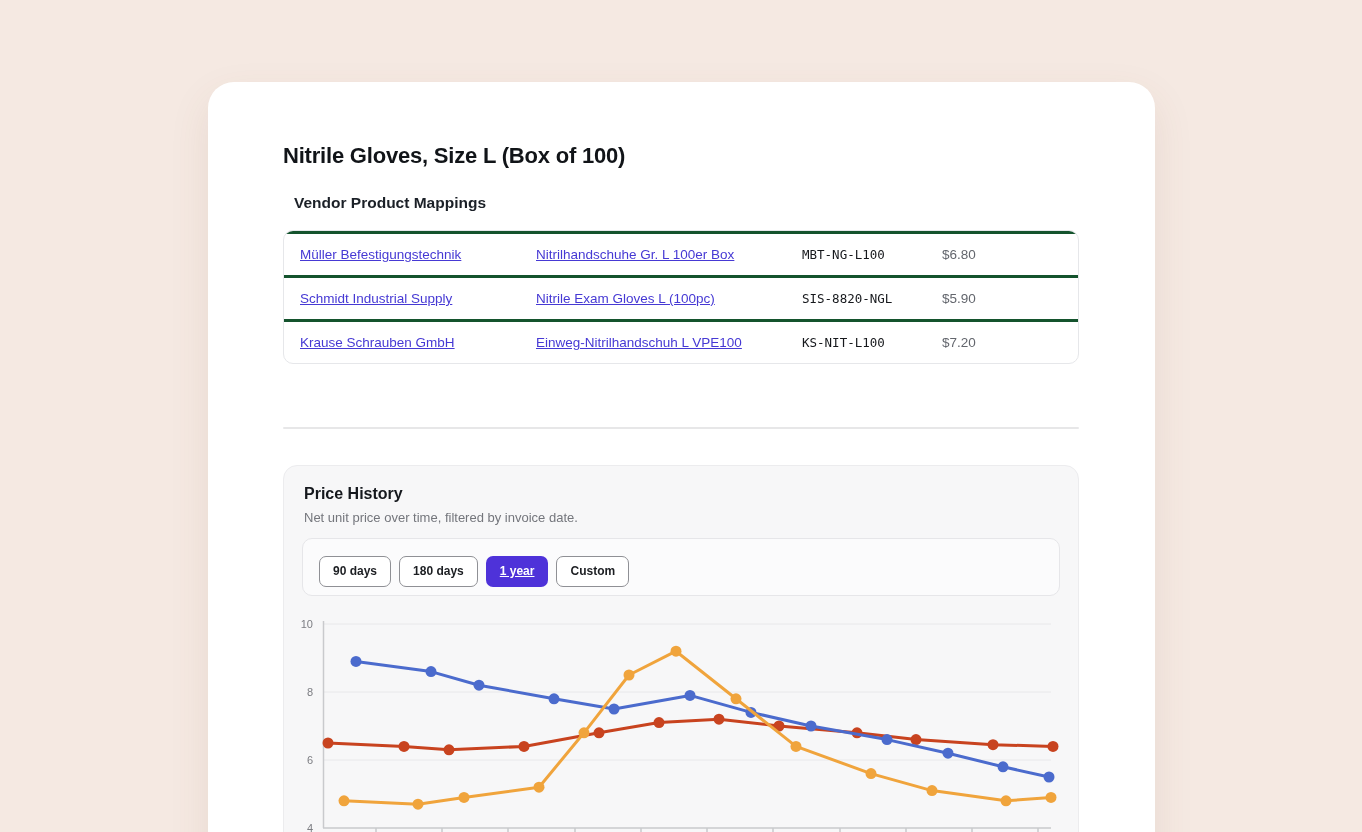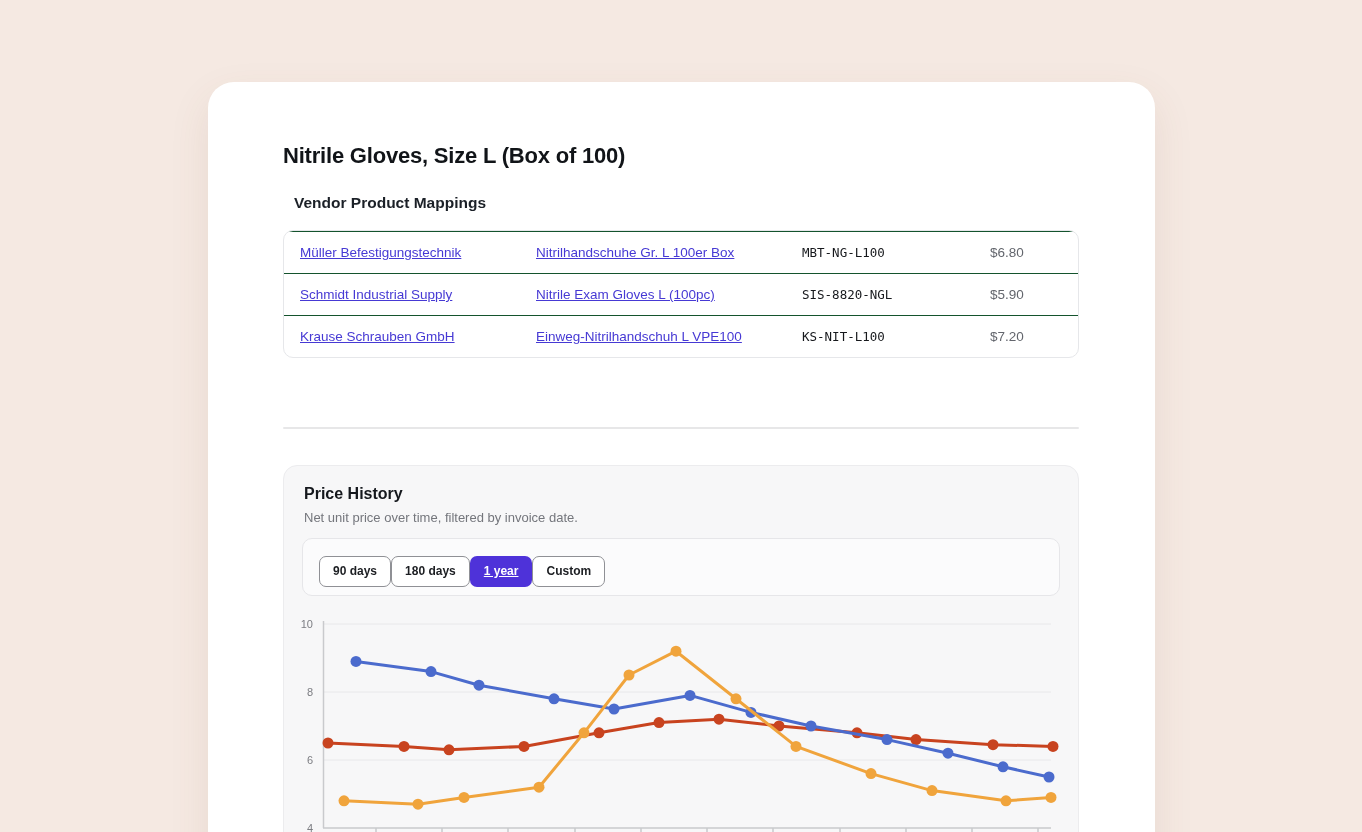--- a/index.html
+++ b/index.html
@@ -6,27 +6,27 @@
   body{font-family:"Liberation Sans",sans-serif;}
   .stage{position:relative;width:1362px;height:832px;overflow:hidden;background:var(--bg,#f5e9e2);}
   .card{position:absolute;left:208px;top:82px;width:947px;height:900px;background:var(--card,#fff);
         border-radius:26px;box-shadow:0 16px 40px rgba(120,80,60,.10);}
   .page-title{position:absolute;left:75px;top:61px;font-size:22px;font-weight:700;color:#111418;letter-spacing:-.2px;}
   .section-heading{position:absolute;left:75px;top:112px;font-size:15.5px;font-weight:700;color:#1b2027;margin-left:11px;}
 
   
   .mtable{position:absolute;left:75px;top:148px;width:796px;box-sizing:border-box;
           border:1px solid #e6e7ea;border-radius:10px;background:#fff;overflow:hidden;}
-  .trow{display:grid;grid-template-columns:236px 266px 140px 1fr;align-items:center;height:41px;border-top:1px solid #14532d;}
+  .trow{display:grid;grid-template-columns:236px 266px 140px 1fr;align-items:center;height:41px;border-top:3px solid #14532d;}
   .trow.head{height:40px;border-top:none;}
   .cell{padding-left:16px;font-size:13.5px;color:#2a2f36;white-space:nowrap;overflow:hidden;}
   .head .cell{font-size:13px;font-weight:700;color:#454b54;}
   a.link{color:var(--link,#4639d4);text-decoration:underline;cursor:pointer;}
   .mono{font-family:"DejaVu Sans Mono","Liberation Mono",monospace;font-size:12.5px;color:#16181c;}
-  .price{color:#63666d;margin-left:48px;}
+  .price{color:#63666d;}
 
   .divider{position:absolute;left:75px;top:345px;width:796px;height:2px;background:#e7e7e8;border-radius:1px;}
 
   
   .panel{position:absolute;left:75px;top:383px;width:796px;height:470px;box-sizing:border-box;
          background:#f7f7f8;border:1px solid #ececee;border-radius:14px;}
   .panel-title{position:absolute;left:20px;top:19px;font-size:16px;font-weight:700;color:#15181d;}
   .panel-subtitle{position:absolute;left:20px;top:44px;font-size:13px;color:#74767c;}
   .toolbar{position:absolute;left:18px;top:72px;width:758px;height:58px;box-sizing:border-box;
            background:#fbfbfc;border:1px solid #e6e6e9;border-radius:10px;
@@ -67,21 +67,21 @@
           </div>
         </div>
     </div>
 
     <div class="divider"></div>
 
     <div class="panel">
       <div class="panel-title">Price History</div>
       <div class="panel-subtitle">Net unit price over time, filtered by invoice date.</div>
       <div class="toolbar">
-        <div style="display:flex;margin-top:8px;" id="btns">
+        <div style="display:flex;gap:8px;margin-top:8px;" id="btns">
             <button class="range-btn">90 days</button>
             <button class="range-btn">180 days</button>
             <button class="range-btn active" style="background: rgb(78, 50, 217); text-decoration: underline;">1 year</button>
             <button class="range-btn">Custom</button>
           </div>
       </div>
       <svg class="chart" id="chart" width="796" height="232" viewBox="283 600 796 232">
           <line x1="322" x2="1050" y1="827" y2="827" stroke="#c9cacd" stroke-width="1.5"></line>
           <text x="312" y="831" text-anchor="end" fill="#7c7d82" font-size="11" font-family="Liberation Sans, sans-serif">4</text>
           <line x1="322" x2="1050" y1="759" y2="759" stroke="#e8e8ea" stroke-width="1"></line>

